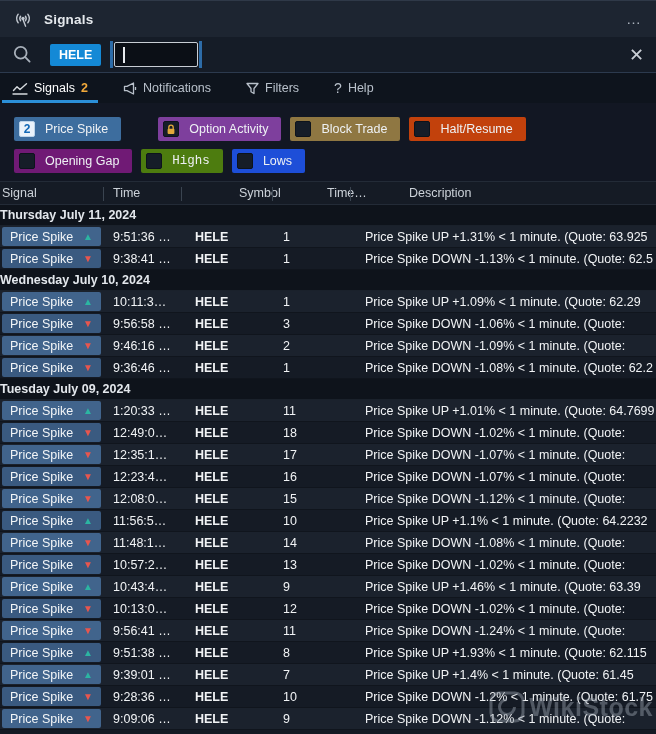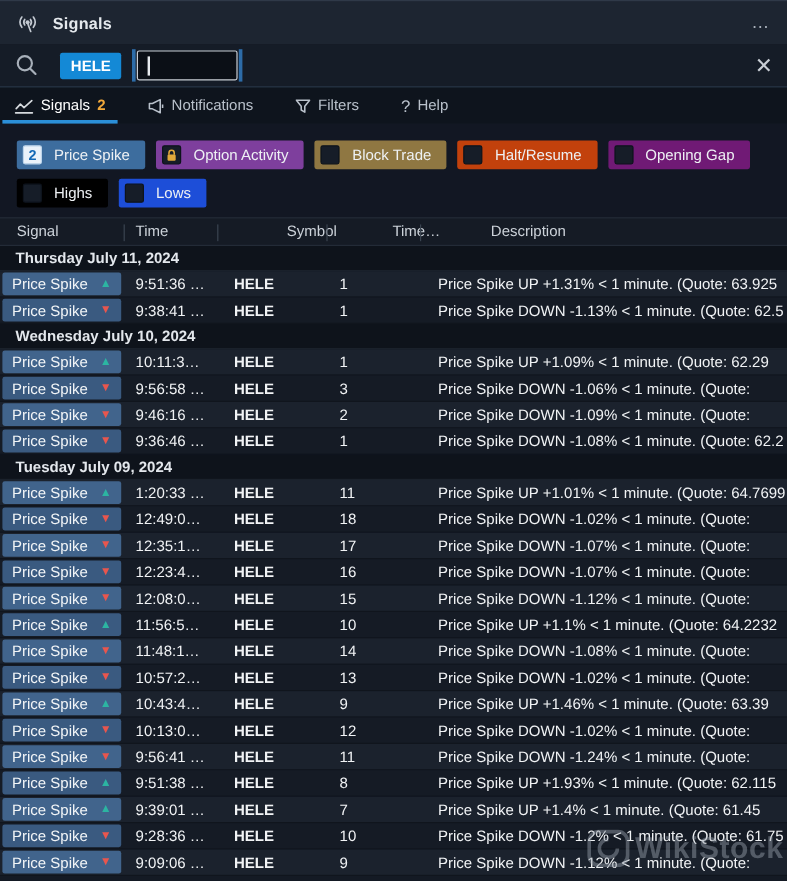--- a/index.html
+++ b/index.html
@@ -59,28 +59,28 @@
     border-radius:2px; display:flex; align-items:center; justify-content:center; flex:0 0 auto;
   }
   .chip .box.count { background:#eaf2fa; color:#1268b6; font-weight:700; font-size:12px; border:1px solid #bcd4ea; }
   
   .table-header {
     height:24px; background:#151b25; display:flex; align-items:center;
     color:#ccd2d9; font-size:12.5px; position:relative;
     border-top:1px solid #232b37; border-bottom:1px solid #232b37;
   }
   .table-header .divider { position:absolute; top:5px; width:1px; height:14px; background:#3a4450; }
-  .col-signal  { width:103px; padding-left:14px; }
+  .col-signal  { width:103px; padding-left:2px; }
   .col-time    { width:78px;  padding-left:10px; }
   .col-symbol  { width:91px;  padding-left:14px;margin-left:44px; }
   .col-session { width:78px;  padding-left:11px; white-space:nowrap; overflow:hidden; }
   .col-desc    { flex:1;      padding-left:15px; }
   .group-row {
     height:21px; background:#0e131b; color:#e3e7ec; font-weight:700; font-size:12.5px;
-    display:flex; align-items:center; padding-left:13px; border-bottom:1px solid #1a212b;
+    display:flex; align-items:center; padding-left:0; border-bottom:1px solid #1a212b;
   }
   .row {
     height:22px; display:flex; align-items:center; font-size:12.5px; color:#f1f3f5;
     border-bottom:1px solid #10151d;
   }
   .row.light { background:#1b222d; }
   .row.dark  { background:#151b25; }
   .cell-signal { width:103px; height:100%; padding:1px 2px; }
   .badge {
     height:100%; border-radius:2px; display:flex; align-items:center;
@@ -171,42 +171,42 @@
     <span class="q">?</span>
     <span>Help</span>
   </div>
 </div>
 
 <div class="filters">
   <div class="chip" style="background: rgb(61, 109, 158);">
     <span class="box count">2</span>
     <span>Price Spike</span>
   </div>
-  <div class="chip" style="background: rgb(126, 63, 157);">
+  <div class="chip" style="background: rgb(126, 63, 157); margin-left: 28px;">
     <span class="box">
       <svg width="10" height="11" viewBox="0 0 10 11">
         <path d="M2.8 5 V3.4 a2.2 2.2 0 0 1 4.4 0 V5" fill="none" stroke="#e2a93b" stroke-width="1.3"></path>
         <rect x="1.6" y="4.8" width="6.8" height="5.2" rx="1" fill="#e2a93b"></rect>
       </svg>
     </span>
     <span>Option Activity</span>
   </div>
   <div class="chip" style="background: rgb(143, 119, 66);">
     <span class="box"></span>
     <span>Block Trade</span>
   </div>
   <div class="chip" style="background: #c2410c;">
     <span class="box"></span>
     <span>Halt/Resume</span>
   </div>
   <div class="chip" style="background: #701a75;">
     <span class="box"></span>
     <span>Opening Gap</span>
   </div>
-  <div class="chip" style="background: #000000;">
+  <div class="chip" style="background: #4d7c0f; font-family: Liberation Mono, monospace;">
     <span class="box"></span>
     <span>Highs</span>
   </div>
   <div class="chip" style="background: #1d4ed8;">
     <span class="box"></span>
     <span>Lows</span>
   </div>
 </div>
 
 <div class="table-header">

